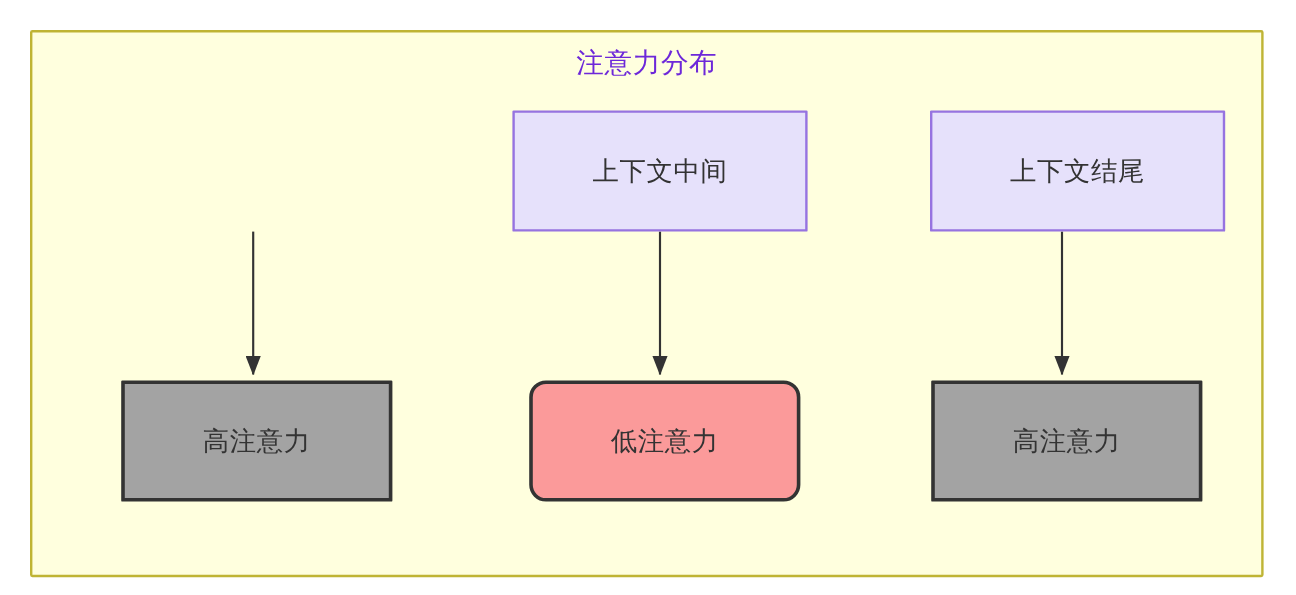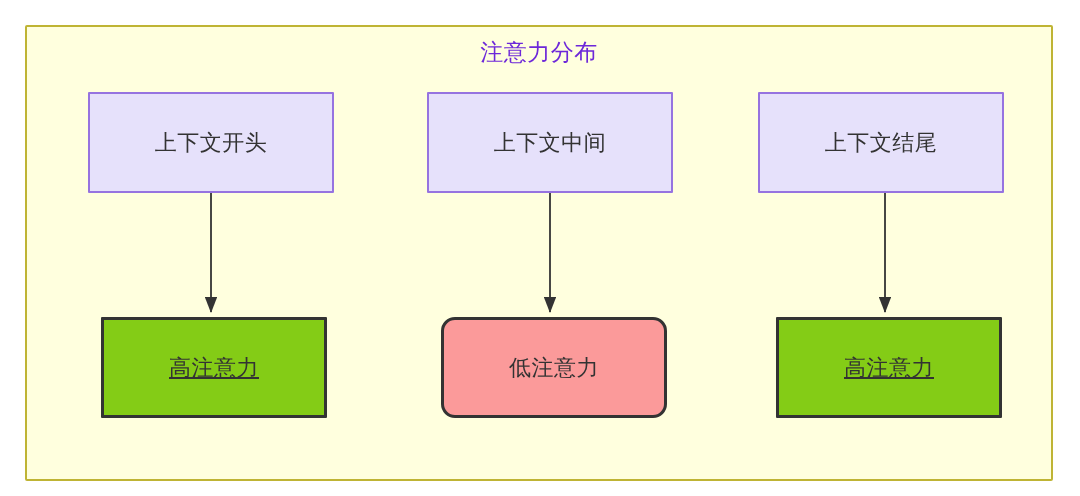--- a/index.html
+++ b/index.html
@@ -66,27 +66,27 @@
     height: 101px;
   }
 
   .node.attn {
     width: 226px;
     height: 101px;
     border: 3px solid #333333;
     border-radius: 1px;
   }
 
-  .node.attn.high { background: #84cc16; text-decoration: underline; }
+  .node.attn.high { background: #a3a3a3; }
   .node.attn.low  { background: #fb9a9a; }
 
   
   #node-ctx-start  { left: 88px;  top: 92px;  }
   #node-ctx-middle { left: 427px; top: 92px;  }
-  #node-ctx-end    { left: 758px; top: 92px;  }
+  #node-ctx-end    { left: 775px; top: 92px;  }
 
   #node-attn-start  { left: 101px; top: 317px; }
   #node-attn-middle { left: 441px; top: 317px; border-radius: 14px; }
   #node-attn-end    { left: 776px; top: 317px; }
 
   
   .edges {
     position: absolute;
     left: 0;
     top: 0;
@@ -111,23 +111,20 @@
       </marker>
     </defs>
 
     <line x1="211" y1="193" x2="211" y2="312" stroke="#333333" stroke-width="1.8" marker-end="url(#arrowhead)"></line>
 
     <line x1="550" y1="193" x2="550" y2="312" stroke="#333333" stroke-width="1.8" marker-end="url(#arrowhead)"></line>
 
     <line x1="885" y1="193" x2="885" y2="312" stroke="#333333" stroke-width="1.8" marker-end="url(#arrowhead)"></line>
   </svg>
 
-  <div class="node ctx" id="node-ctx-start">
-    <span>上下文开头</span>
-  </div>
 
   <div class="node ctx" id="node-ctx-middle">
     <span>上下文中间</span>
   </div>
 
   <div class="node ctx" id="node-ctx-end">
     <span>上下文结尾</span>
   </div>
 
   <div class="node attn high" id="node-attn-start">

